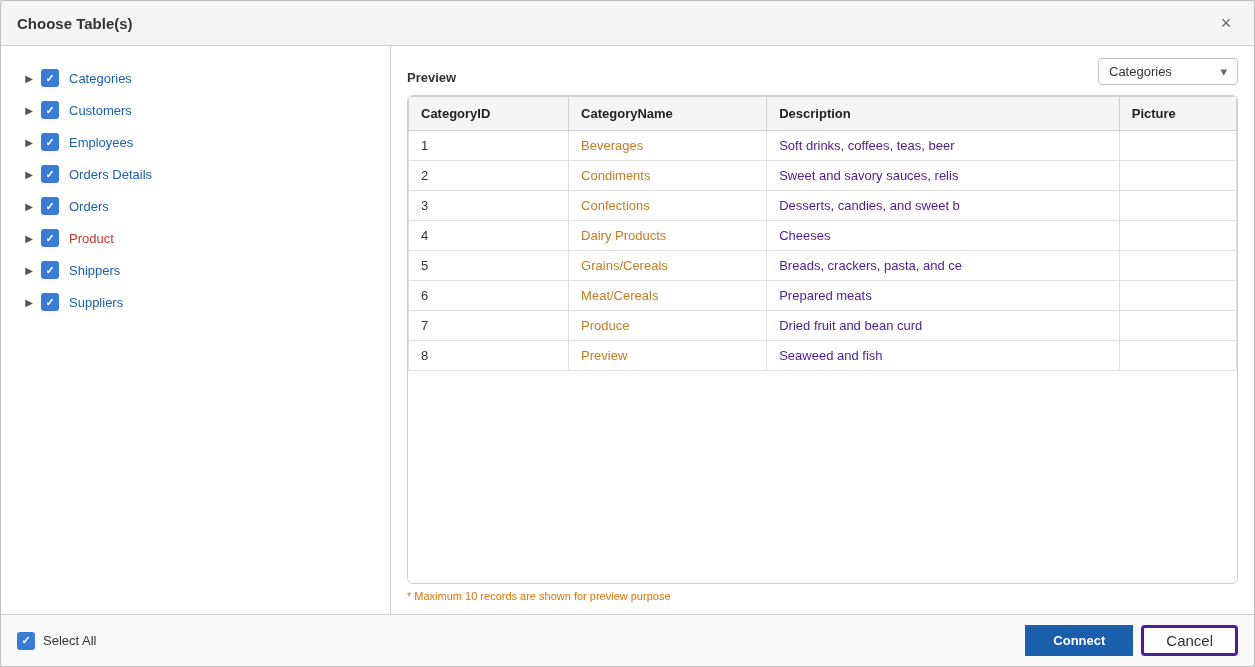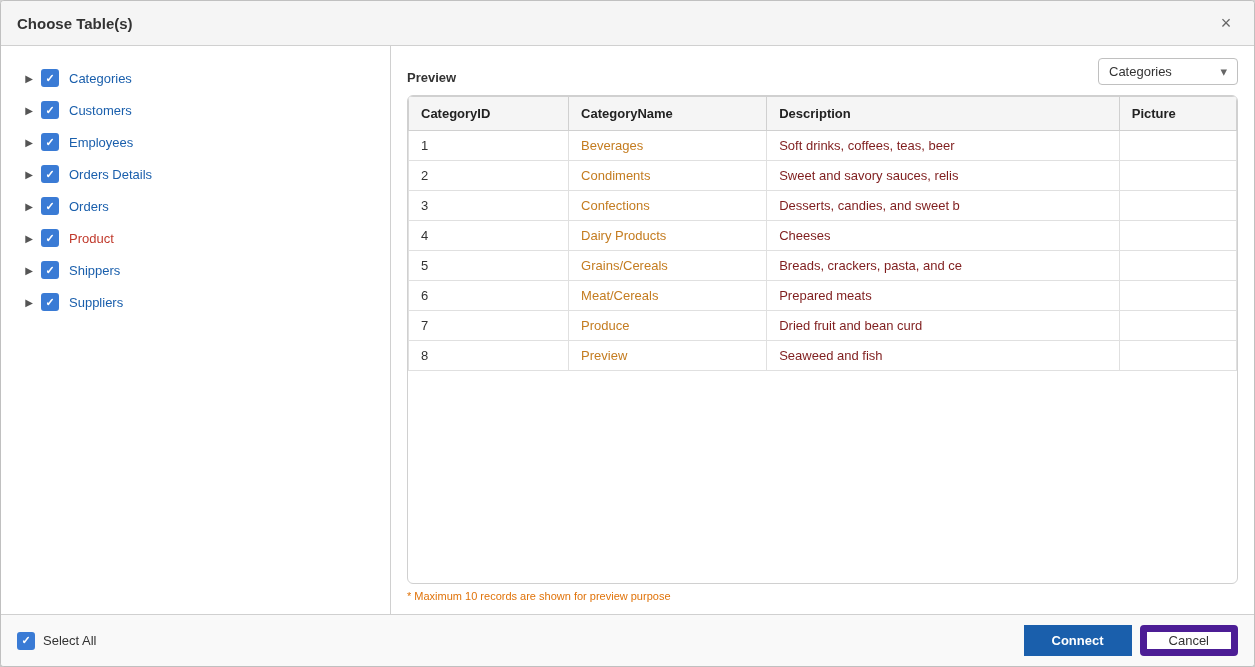--- a/index.html
+++ b/index.html
@@ -156,21 +156,21 @@
       padding: 9px 12px;
       text-align: left;
       font-weight: 600;
       color: #222;
       font-size: 13px;
       white-space: nowrap;
     }
     .preview-table td {
       border: 1px solid #e0e0e0;
       padding: 7px 12px;
-      color: #7f1d1d;
+      color: #4c1d95;
       font-size: 13px;
     }
     .preview-table td.cat-name {
       color: #c47c20;
     }
     .preview-table td.row-id {
       color: #333;
     }
     .preview-note {
       margin-top: 6px;
@@ -223,24 +223,24 @@
       border: none;
       border-radius: 0;
       padding: 8px 28px;
       font-size: 13px;
       font-weight: 600;
       cursor: pointer;
     }
     .btn-cancel {
       background: #fff;
       color: #333;
-      border: 7px solid #4c1d95;
+      border: 3px solid #4c1d95;
       border-radius: 4px;
       padding: 0 22px;
-      font-size: 13px;
+      font-size: 15px;
       cursor: pointer;
     }
   </style>
 </head>
 <body>
 
 <div class="dialog">
 
   <div class="dialog-header">
     <span class="dialog-title">Choose Table(s)</span>

